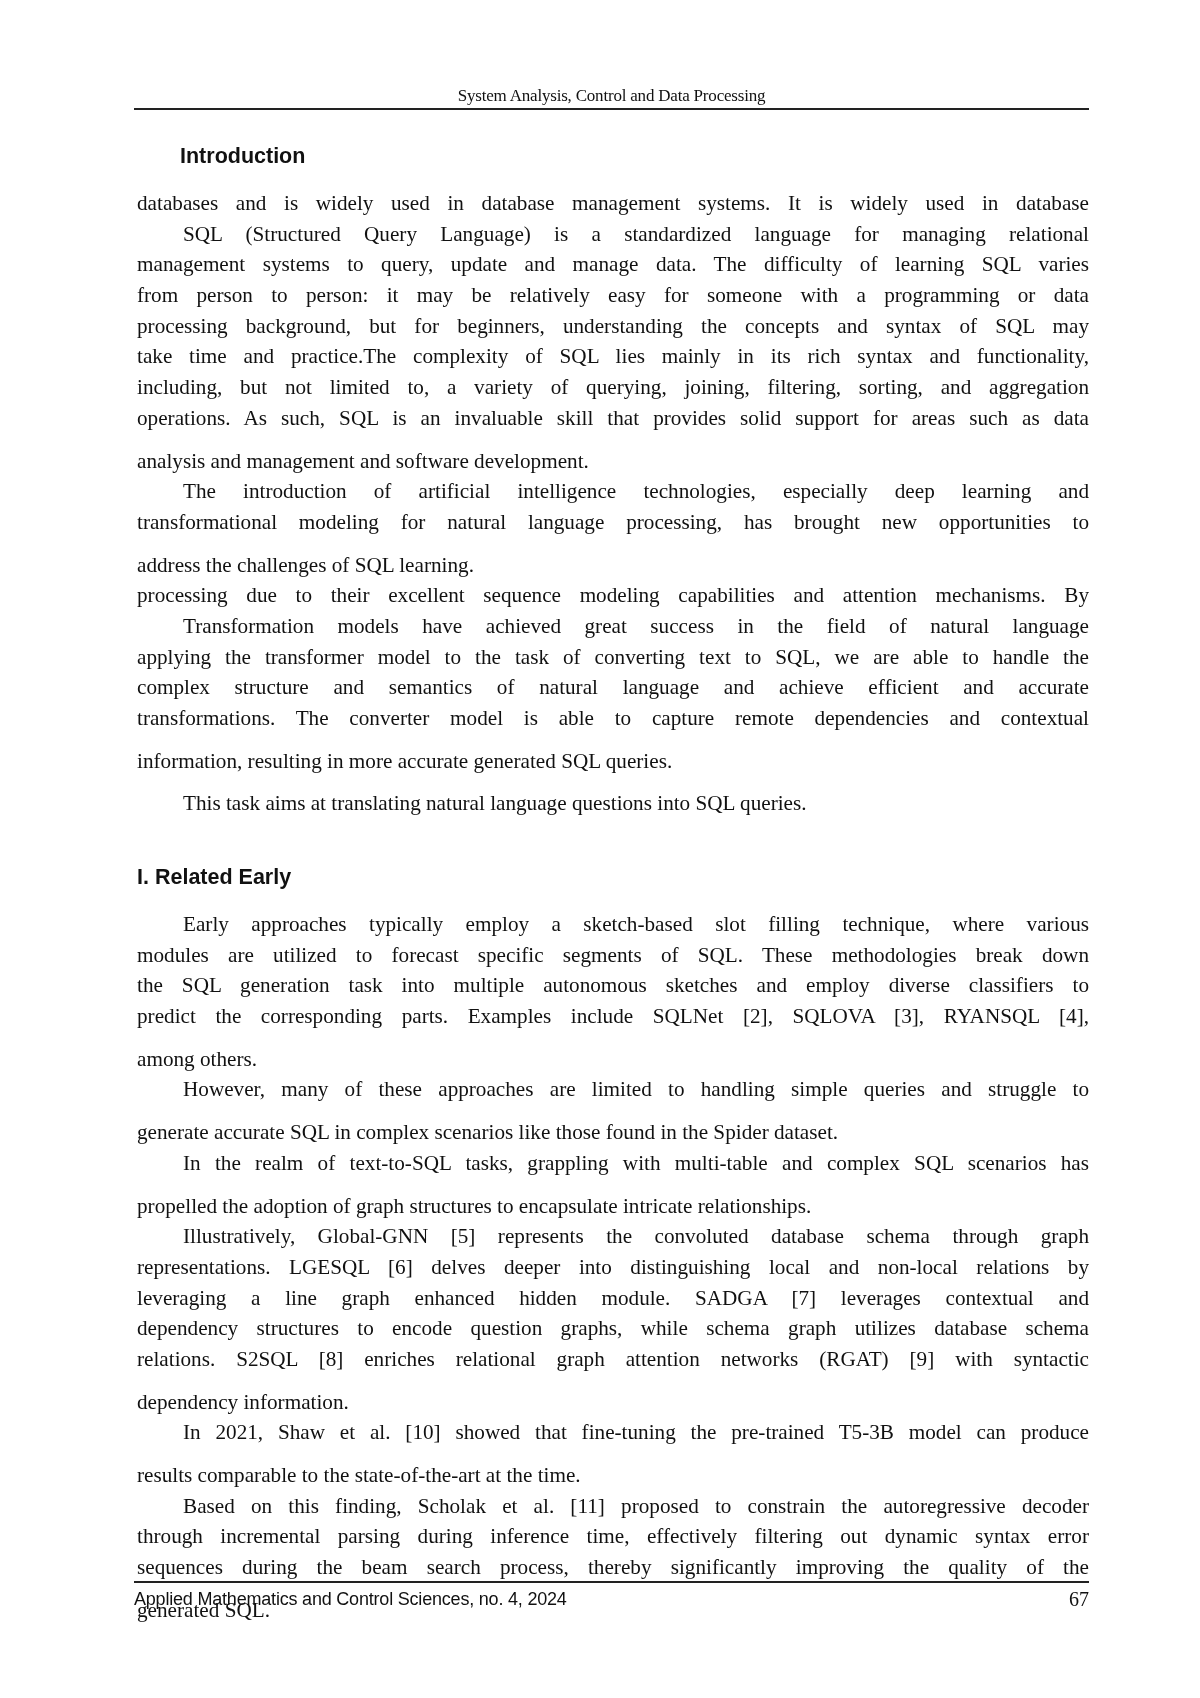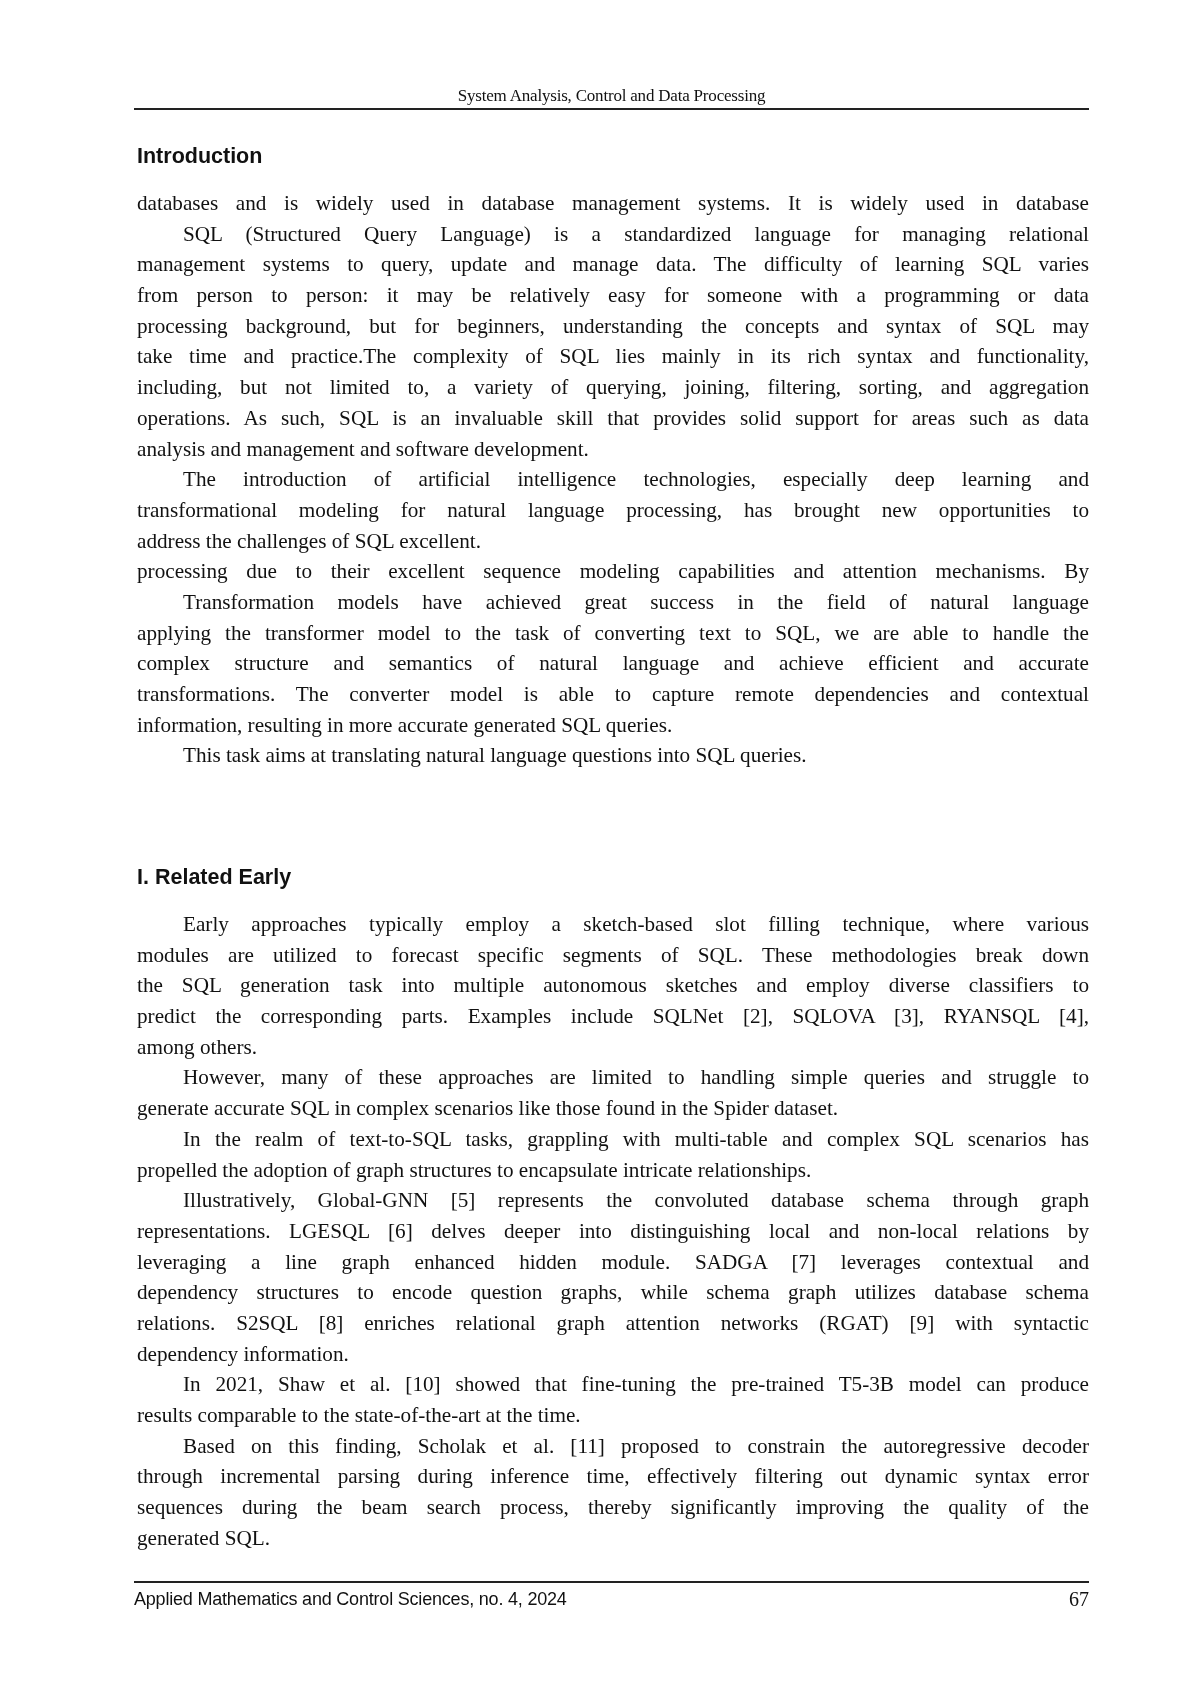--- a/index.html
+++ b/index.html
@@ -4,48 +4,48 @@
 <style>
   html, body { margin:0; padding:0; background:#ffffff; }
   body { width:1200px; height:1698px; position:relative; overflow:hidden; color:#111; }
   .running-head { position:absolute; left:134px; width:955px; top:86px; text-align:center;
     font-family:Liberation Serif, serif; font-size:17px; letter-spacing:-0.2px; color:#111; }
   .rule { position:absolute; left:134px; width:955px; height:1.5px; background:#222; }
   .heading { position:absolute; left:137px; font-family:"Liberation Sans", sans-serif; font-weight:bold; font-size:21.5px; color:#111; }
   .block { position:absolute; left:137px; width:952px; font-family:"Liberation Serif", serif; font-size:21.2px; color:#111; }
   .ln { height:30.7px; line-height:30.7px; white-space:nowrap; text-align:justify; text-align-last:justify; overflow:hidden; }
   .ln.first { padding-left:46px; }
-  .ln.last { text-align-last:left; }
+  .ln.last { text-align-last:left;margin-top:12px; }
   .footer-text { position:absolute; left:134px; width:955px; top:1589px; text-align:left;
     font-family:"Liberation Sans", sans-serif; font-size:18px; letter-spacing:-0.2px; }
   .page-num { position:absolute; right:111px; top:1588px; font-family:"Liberation Serif", serif; font-size:20px; }
 </style>
 </head>
 <body>
 
 <div class="running-head">System Analysis, Control and Data Processing</div>
 <div class="rule" style="top:108px;"></div>
 
-<div class="heading" style="top:144px;">Introduction</div>
+<div class="heading" style="top:144px;margin-left:43px;">Introduction</div>
 <div class="block" id="sec0" style="top:188px;">
     <div>
       <div class="ln">databases and is widely used in database management systems. It is widely used in database</div>
       <div class="ln first">SQL (Structured Query Language) is a standardized language for managing relational</div>
       <div class="ln">management systems to query, update and manage data. The difficulty of learning SQL varies</div>
       <div class="ln">from person to person: it may be relatively easy for someone with a programming or data</div>
       <div class="ln">processing background, but for beginners, understanding the concepts and syntax of SQL may</div>
       <div class="ln">take time and practice.The complexity of SQL lies mainly in its rich syntax and functionality,</div>
       <div class="ln">including, but not limited to, a variety of querying, joining, filtering, sorting, and aggregation</div>
       <div class="ln">operations. As such, SQL is an invaluable skill that provides solid support for areas such as data</div>
       <div class="ln last">analysis and management and software development.</div>
     </div>
     <div>
       <div class="ln first">The introduction of artificial intelligence technologies, especially deep learning and</div>
       <div class="ln">transformational modeling for natural language processing, has brought new opportunities to</div>
-      <div class="ln last">address the challenges of SQL excellent.</div>
+      <div class="ln last">address the challenges of SQL learning.</div>
     </div>
     <div>
       <div class="ln">processing due to their excellent sequence modeling capabilities and attention mechanisms. By</div>
       <div class="ln first">Transformation models have achieved great success in the field of natural language</div>
       <div class="ln">applying the transformer model to the task of converting text to SQL, we are able to handle the</div>
       <div class="ln">complex structure and semantics of natural language and achieve efficient and accurate</div>
       <div class="ln">transformations. The converter model is able to capture remote dependencies and contextual</div>
       <div class="ln last">information, resulting in more accurate generated SQL queries.</div>
     </div>
     <div>

